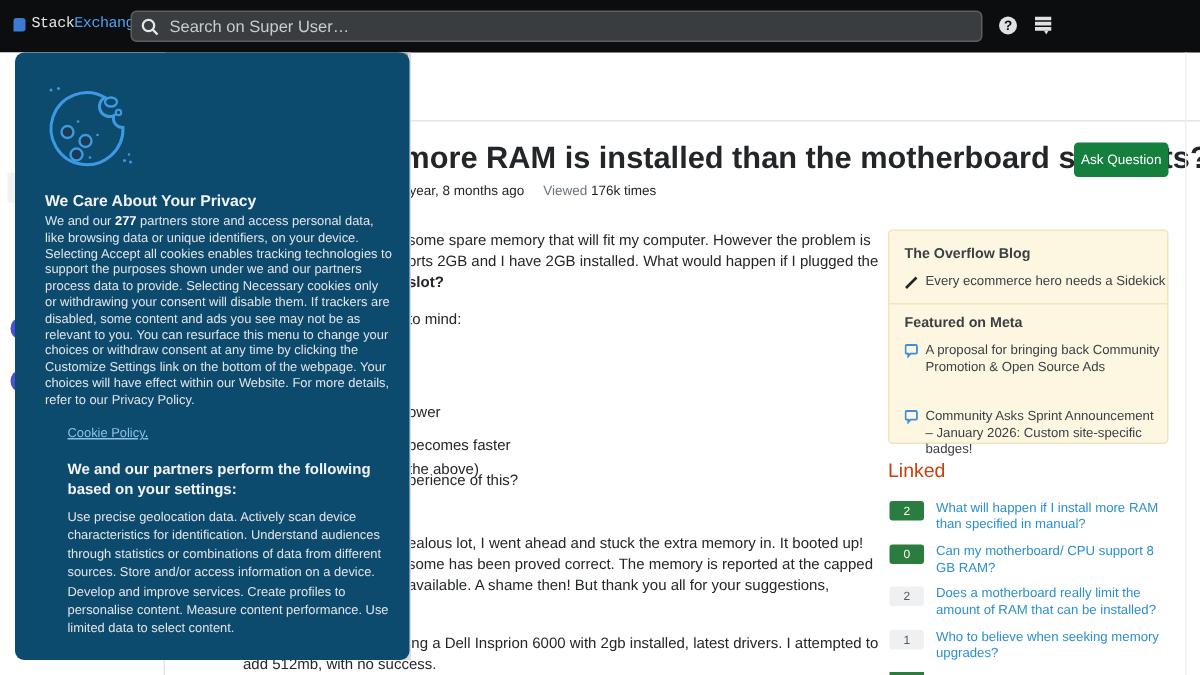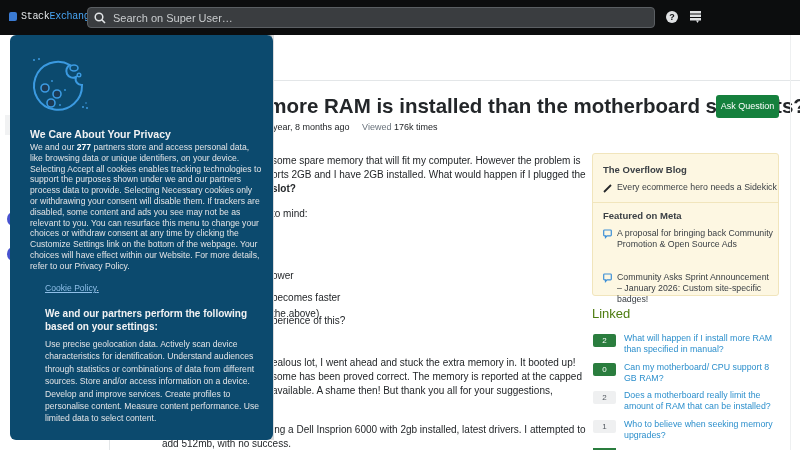--- a/index.html
+++ b/index.html
@@ -35,21 +35,21 @@
 
   
   .blog { position: absolute; left: 592px; top: 153px; width: 187px; height: 143px; background: #fdf7e2; border: 1px solid #f1e5bc; border-radius: 3px; padding-left: 40px; }
   .blog h4 { font-size: 9.5px; font-weight: bold; color: #3b4045; }
   .blog .sec1 { position: absolute; left: 10px; top: 10px; }
   .blog .row { display: flex; align-items: flex-start; font-size: 8.8px; color: #3b4045; line-height: 11px; }
   .blog .sep { position: absolute; left: 0; top: 48px; width: 185px; height: 1px; background: #f1e5bc; }
   .pencil-icon { width: 10px; height: 10px; margin-right: 4px; margin-top: 1px; flex-shrink: 0; }
   .chat-icon { width: 9px; height: 10px; margin-right: 5px; margin-top: 1px; flex-shrink: 0; }
 
-  .linked-h { position: absolute; left: 592px; top: 306px; font-size: 13px; color: #4d7c0f; }
+  .linked-h { position: absolute; left: 592px; top: 306px; font-size: 13px; color: #c2410c; }
   .linked-item { position: absolute; left: 593px; display: flex; align-items: flex-start; width: 185px; }
   .badge { width: 23px; height: 13px; font-size: 8px; text-align: center; line-height: 13px; border-radius: 2px; flex-shrink: 0; margin-top: 1px; }
   .badge.acc { background: #2a7d3e; color: #ffffff; }
   .badge.no { background: #eff0f1; color: #525960; }
   .linked-item .lnk { margin-left: 8px; font-size: 8.8px; line-height: 11px; color: #2c8fcc; }
 
   .right-border { position: absolute; left: 790px; top: 35px; width: 1px; height: 415px; background: #eef0f1; }
 
   
   .modal { position: absolute; left: 10px; top: 35px; width: 263px; height: 405px; background: #0c4a6e; border-radius: 6px; overflow: hidden; }

